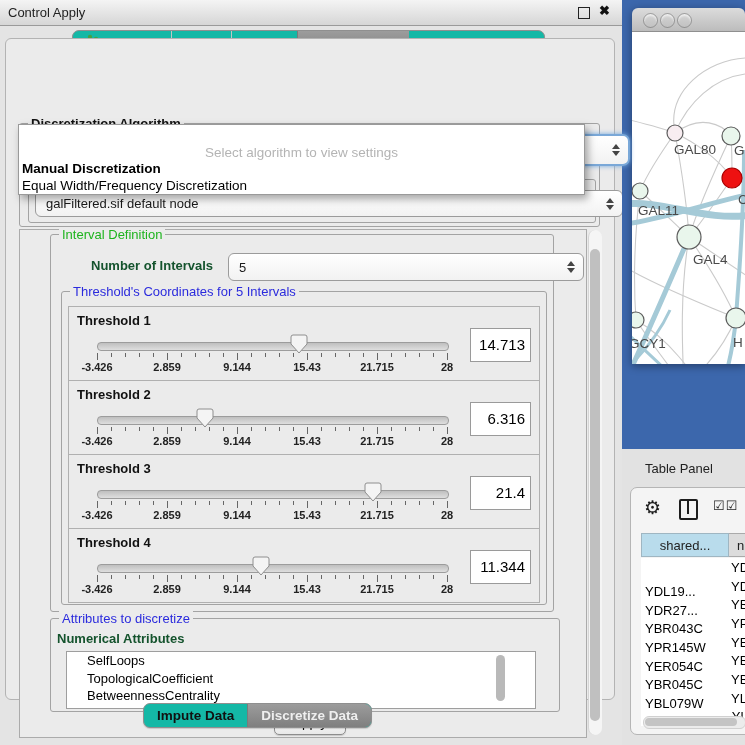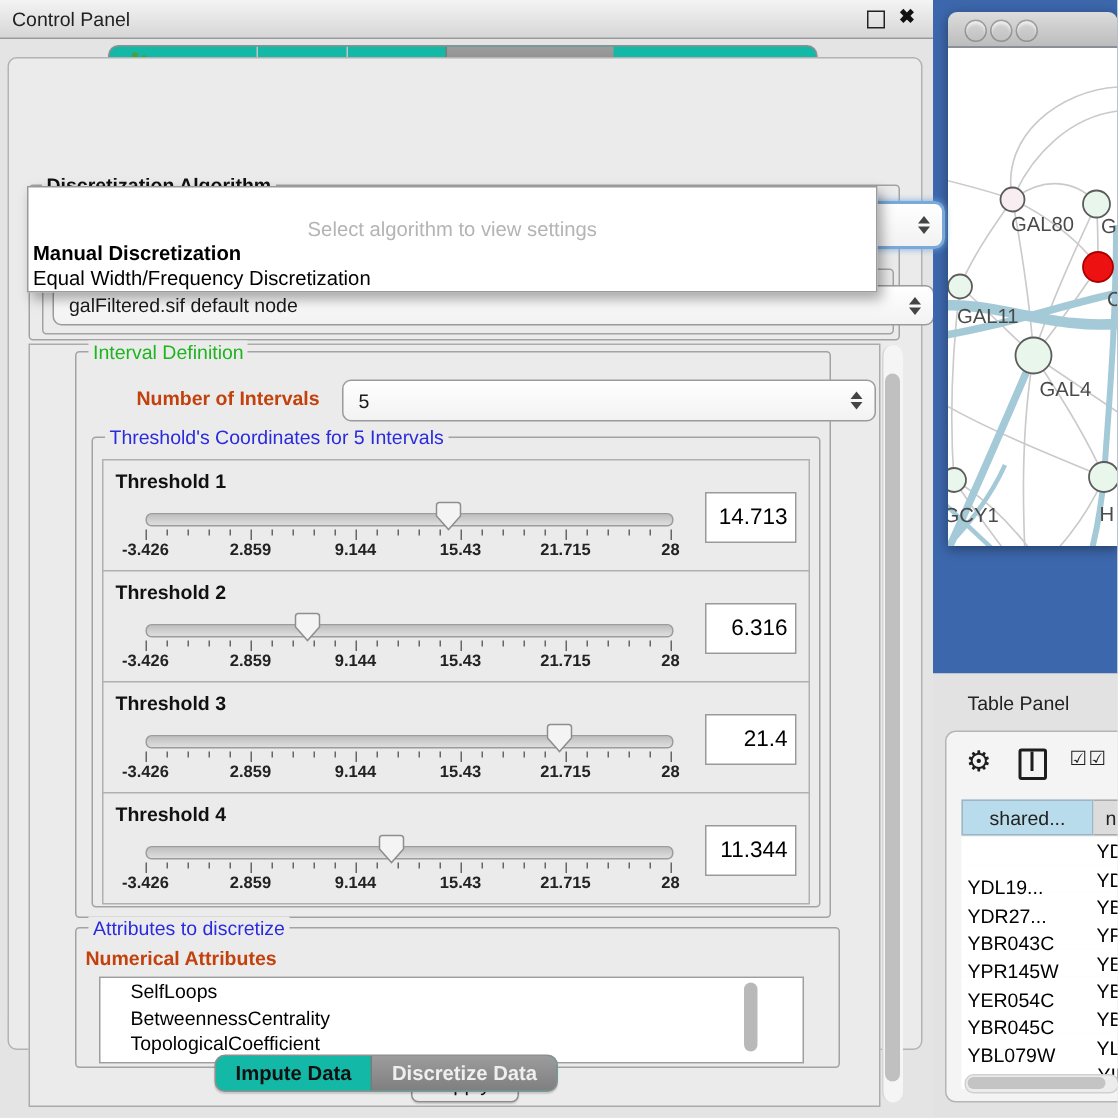--- a/index.html
+++ b/index.html
@@ -118,29 +118,29 @@
     justify-content:flex-start;padding-left:8px;}
   #tblRows{position:absolute;left:10px;top:70px;width:130px;}
   .trow{display:flex;height:18.7px;align-items:center;background:#fff;}
   .trow .c1{width:88px;padding-left:4px;color:#000;font-size:13px;white-space:nowrap;overflow:hidden;margin-top:48px;}
   .trow .c2{width:40px;color:#000;font-size:13px;white-space:nowrap;}
   #hScroll{position:absolute;left:12px;top:228px;width:101px;height:11px;background:#ececec;
     border-radius:6px;border:1px solid #d0d0d0;}
   #hThumb{position:absolute;left:1px;top:1px;width:92px;height:8px;background:#c4c4c4;
     border-radius:5px;}
   
-  .boldLbl{font-weight:bold;color:#c2410c;}
+  .boldLbl{font-weight:bold;color:#14532d;}
 </style>
 </head>
 <body>
 
 <div class="abs" id="controlPanel">
 
   <div class="abs" id="titleBar">
-    <span class="abs" id="titleText">Control Panel</span>
+    <span class="abs" id="titleText">Control Apply</span>
     <span class="abs" id="floatBtn"></span>
     <span class="abs" id="closeBtn">✖</span>
   </div>
 
   <div class="abs tabStrip" id="topTabs">
       <div class="tab">
         <span><svg class="netIco" viewBox="0 0 14 16">
             <path d="M4 3 L4 12 M4 7 L10 5 M4 10 L10 12" stroke="#7a7a7a" stroke-width="1.2" fill="none"></path>
             <circle cx="4" cy="3" r="2.2" fill="#44a244"></circle>
             <circle cx="10" cy="5" r="2.2" fill="#44a244"></circle>
@@ -379,22 +379,22 @@
             </div>
           </div>
       </div>
 
       <div class="group" style="left:30px;top:388px;width:508px;height:92px;">
         <span class="gTitle blue">Attributes to discretize</span>
         <span class="abs boldLbl" style="left:6px;top:12px;">Numerical Attributes</span>
         <div id="attrList">
 
         <div class="item">SelfLoops</div>
+            <div class="item">TopologicalCoefficient</div>
             <div class="item">BetweennessCentrality</div>
-            <div class="item">TopologicalCoefficient</div>
             <span class="abs" id="attrScroll"></span>
           </div>
       </div>
 
       <div class="abs" id="applyBtn">Apply</div>
     </div>
 
     <span class="abs" id="vScroll"></span>
     <span class="abs" id="vThumb"></span>
   </div>

